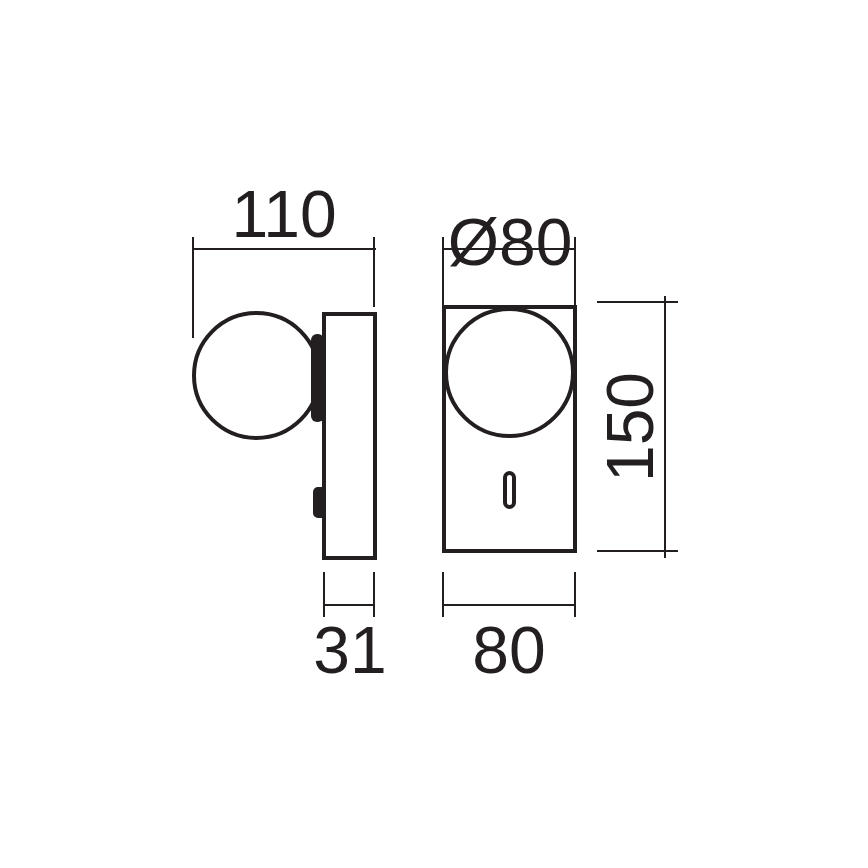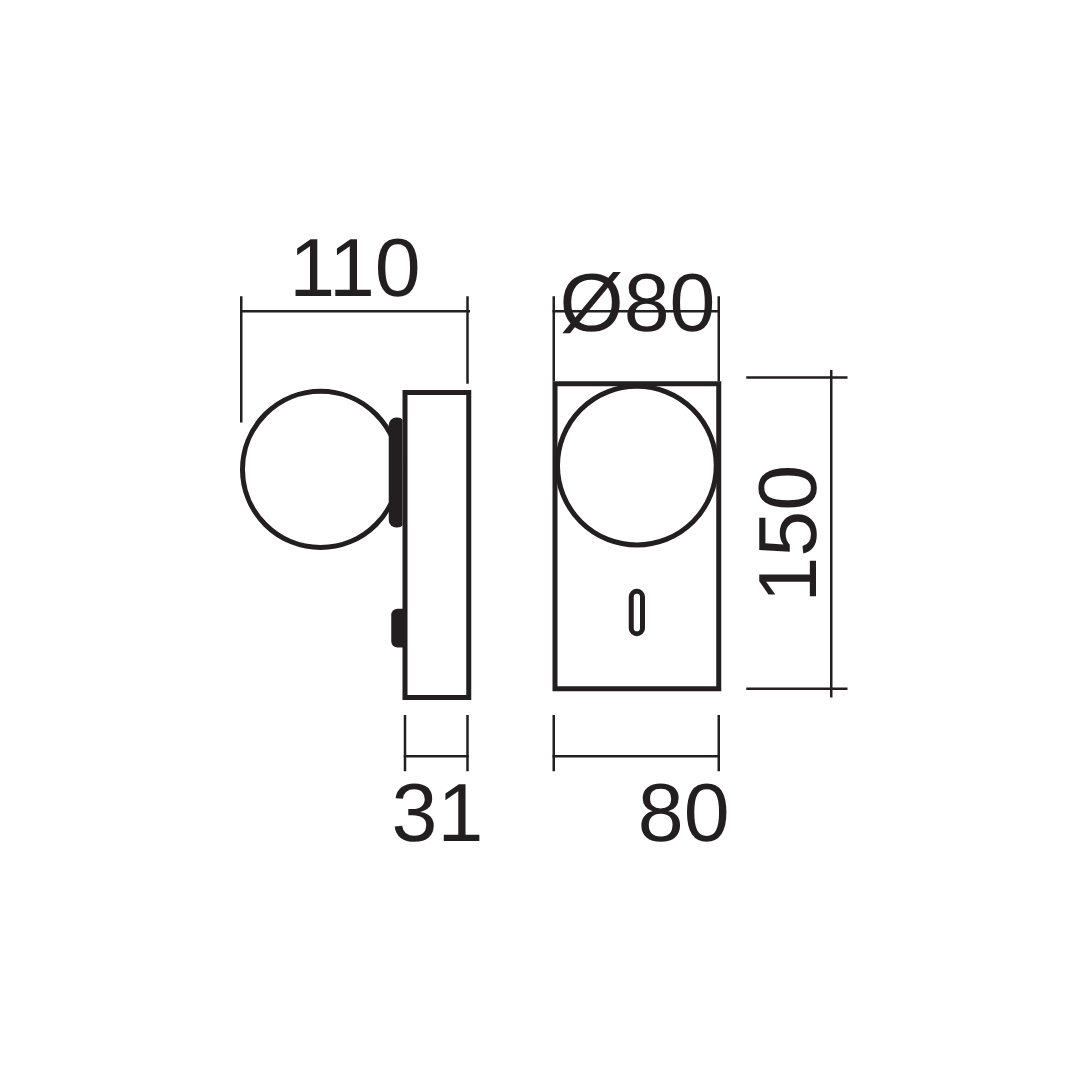--- a/index.html
+++ b/index.html
@@ -105,16 +105,16 @@
     <div class="dline" style="left:323px; top:572px; width:2px; height:45px;"></div>
     <div class="dline" style="left:373px; top:572px; width:2px; height:45px;"></div>
     <div class="dline" style="left:323px; top:604px; width:52px; height:2px;"></div>
     <div class="dim-label" style="left:350px; top:617px;text-align:center;">31</div>
   </div>
 
   <div>
     <div class="dline" style="left:442px; top:572px; width:2px; height:45px;"></div>
     <div class="dline" style="left:574px; top:572px; width:2px; height:45px;"></div>
     <div class="dline" style="left:442px; top:604px; width:134px; height:2px;"></div>
-    <div class="dim-label" style="left:509px; top:617px;margin-left:38px;">80</div>
+    <div class="dim-label" style="left:509px; top:617px;">80</div>
   </div>
 
 </div>
 
 </body></html>

